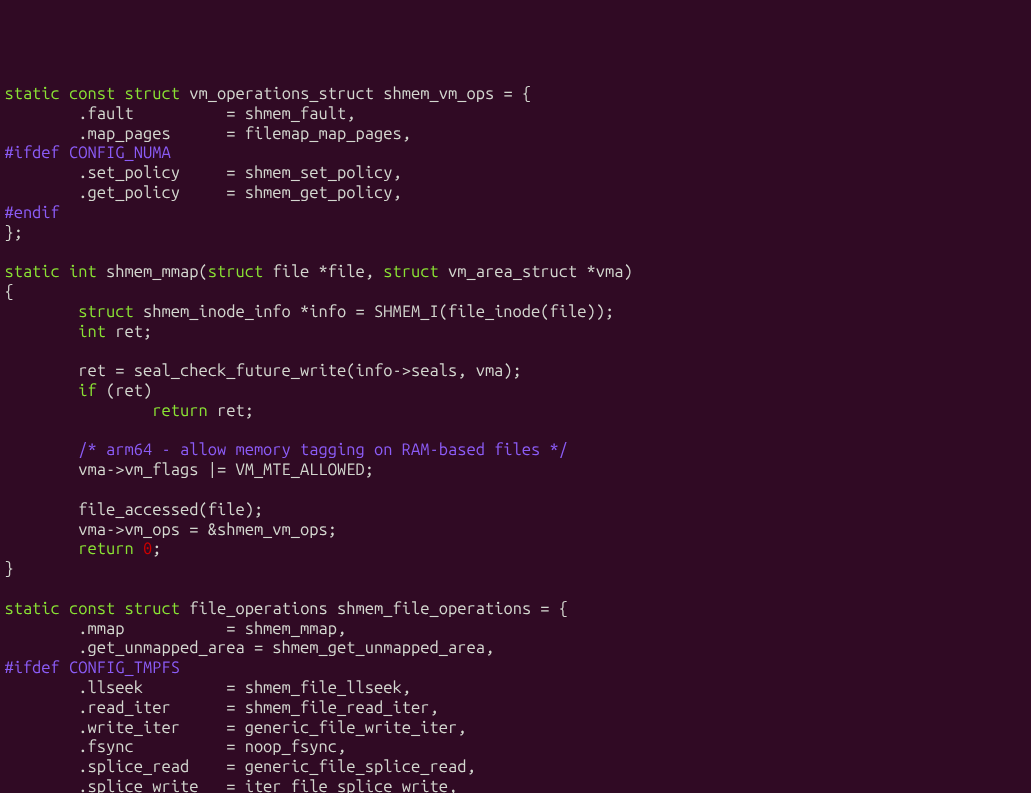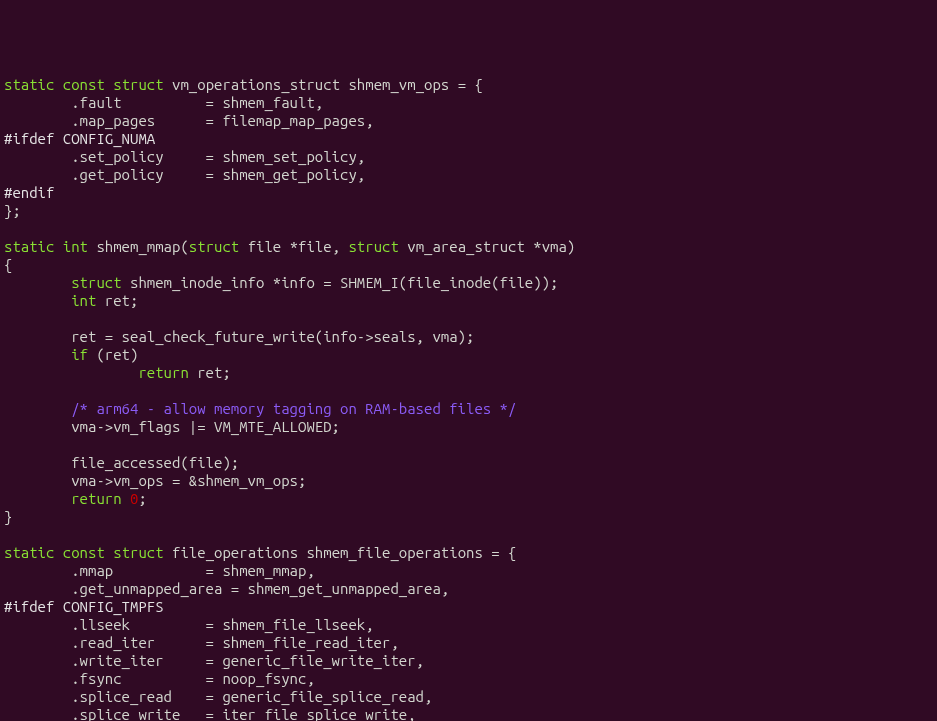--- a/index.html
+++ b/index.html
@@ -9,21 +9,21 @@
     color: #d3d7cf;
     font-family: "Ubuntu Mono", "DejaVu Sans Mono", Consolas, monospace;
     font-size: 15px;
     line-height: 18px;
     white-space: pre;
     width: 937px;
     box-sizing: border-box;
   }
   .kw   { color: #8ae234; text-align: right; }    
   .num  { color: #cc0000; }    
-  .pp   { color: #e5e5e5; }    
+  .pp   { color: #8b5cf6; }    
   .cm   { color: #8b5cf6; }    
   .txt  { color: #d3d7cf; }    
   .line { display: block; }
 </style>
 </head>
 <body>
 
 
 
 <div><span class="line"><span class="kw">static</span> <span class="kw">const</span> <span class="kw">struct</span><span class="txt"> vm_operations_struct shmem_vm_ops = {</span></span><span class="line txt">        .fault          = shmem_fault,</span><span class="line txt">        .map_pages      = filemap_map_pages,</span><span class="line"><span class="pp">#ifdef</span><span class="pp"> CONFIG_NUMA</span></span><span class="line txt">        .set_policy     = shmem_set_policy,</span><span class="line txt">        .get_policy     = shmem_get_policy,</span><span class="line pp">#endif</span><span class="line txt">};</span><span class="line"> </span><span class="line"><span class="kw">static</span> <span class="kw">int</span><span class="txt"> shmem_mmap(</span><span class="kw">struct</span><span class="txt"> file *file, </span><span class="kw">struct</span><span class="txt"> vm_area_struct *vma)</span></span><span class="line txt">{</span><span class="line"><span>        </span><span class="kw">struct</span><span class="txt"> shmem_inode_info *info = SHMEM_I(file_inode(file));</span></span><span class="line"><span>        </span><span class="kw">int</span><span class="txt"> ret;</span></span><span class="line"> </span><span class="line txt">        ret = seal_check_future_write(info-&gt;seals, vma);</span><span class="line"><span>        </span><span class="kw">if</span><span class="txt"> (ret)</span></span><span class="line"><span>                </span><span class="kw">return</span><span class="txt"> ret;</span></span><span class="line"> </span><span class="line"><span>        </span><span class="cm">/* arm64 - allow memory tagging on RAM-based files */</span></span><span class="line txt">        vma-&gt;vm_flags |= VM_MTE_ALLOWED;</span><span class="line"> </span><span class="line txt">        file_accessed(file);</span><span class="line txt">        vma-&gt;vm_ops = &amp;shmem_vm_ops;</span><span class="line"><span>        </span><span class="kw">return</span><span> </span><span class="num">0</span><span class="txt">;</span></span><span class="line txt">}</span><span class="line"> </span><span class="line"><span class="kw">static</span> <span class="kw">const</span> <span class="kw">struct</span><span class="txt"> file_operations shmem_file_operations = {</span></span><span class="line txt">        .mmap           = shmem_mmap,</span><span class="line txt">        .get_unmapped_area = shmem_get_unmapped_area,</span><span class="line"><span class="pp">#ifdef</span><span class="pp"> CONFIG_TMPFS</span></span><span class="line txt">        .llseek         = shmem_file_llseek,</span><span class="line txt">        .read_iter      = shmem_file_read_iter,</span><span class="line txt">        .write_iter     = generic_file_write_iter,</span><span class="line txt">        .fsync          = noop_fsync,</span><span class="line txt">        .splice_read    = generic_file_splice_read,</span><span class="line txt">        .splice_write   = iter_file_splice_write,</span></div>

